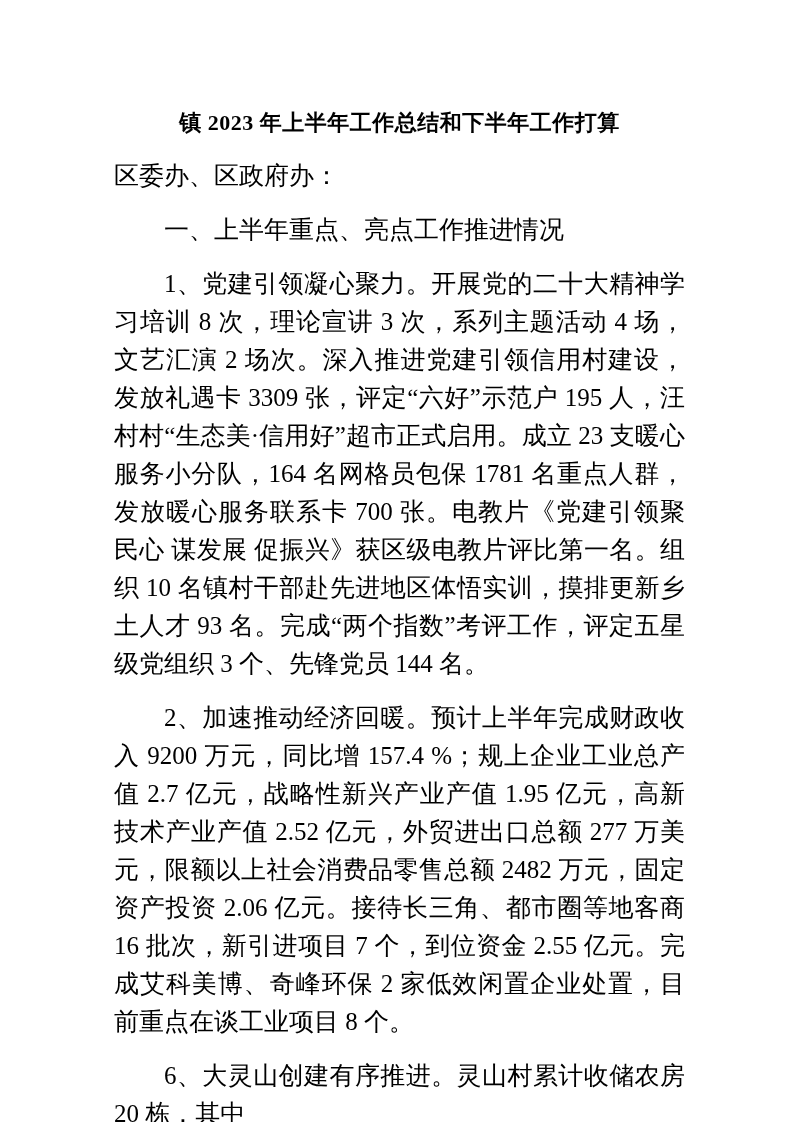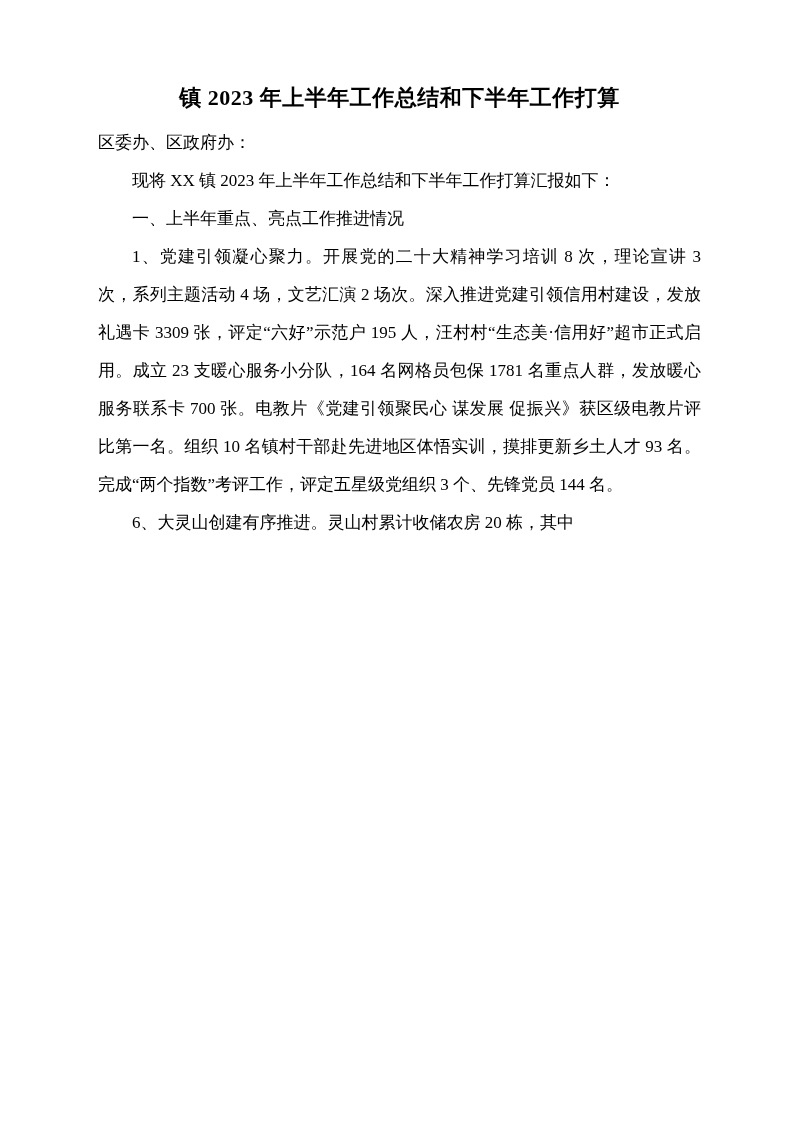--- a/index.html
+++ b/index.html
@@ -7,37 +7,37 @@
     padding: 0;
     background: #ffffff;
   }
   .page {
     position: relative;
     width: 793px;
     height: 1122px;
     margin: 0 auto;
     background: #ffffff;
     box-sizing: border-box;
-    padding: 80px 92px 0 98px;
+    padding: 105px 92px 0 98px;
     font-family: "Liberation Serif", "DejaVu Serif", serif;
     color: #000000;
     overflow: hidden;
   }
   .doc-title {
     font-size: 22px;
     font-weight: bold;
     line-height: 36px;
     text-align: center;
     margin: 0 0 8px 0;
     letter-spacing: 0.5px;
   }
   .doc-body p,
   .doc-body h2 {
-    margin: 0;
-    font-size: 17px;
+    margin: 16px;
+    font-size: 25px;
     line-height: 38px;
     font-weight: normal;
     text-align: justify;
   }
   .indent {
     text-indent: 2em;
   }
   .section-heading {
     font-weight: bold;
   }
@@ -47,22 +47,22 @@
 </style>
 </head>
 <body>
 
 <div class="page">
   <h1 class="doc-title">镇 2023 年上半年工作总结和下半年工作打算</h1>
 
   <div class="doc-body">
     <p>区委办、区政府办：</p>
 
-    <p class="indent">现将 XX 镇 2023 年上半年工作总结和下半年工作打算汇报如下：</p>
 
     <h2 class="indent section-heading">一、上半年重点、亮点工作推进情况</h2>
 
     <p class="indent"><b class="para-lead">1、党建引领凝心聚力。</b><span>开展党的二十大精神学习培训 8 次，理论宣讲 3 次，系列主题活动 4 场，文艺汇演 2 场次。深入推进党建引领信用村建设，发放礼遇卡 3309 张，评定“六好”示范户 195 人，汪村村“生态美·信用好”超市正式启用。成立 23 支暖心服务小分队，164 名网格员包保 1781 名重点人群，发放暖心服务联系卡 700 张。电教片《党建引领聚民心 谋发展 促振兴》获区级电教片评比第一名。组织 10 名镇村干部赴先进地区体悟实训，摸排更新乡土人才 93 名。完成“两个指数”考评工作，评定五星级党组织 3 个、先锋党员 144 名。</span></p>
 
+    <p class="indent"><b class="para-lead">2、加速推动经济回暖。</b><span>预计上半年完成财政收入 9200 万元，同比增 157.4 %；规上企业工业总产值 2.7 亿元，战略性新兴产业产值 1.95 亿元，高新技术产业产值 2.52 亿元，外贸进出口总额 277 万美元，限额以上社会消费品零售总额 2482 万元，固定资产投资 2.06 亿元。接待长三角、都市圈等地客商 16 批次，新引进项目 7 个，到位资金 2.55 亿元。完成艾科美博、奇峰环保 2 家低效闲置企业处置，目前重点在谈工业项目 8 个。</span></p>
 
     <p class="indent"><b class="para-lead">6、大灵山创建有序推进。</b><span>灵山村累计收储农房 20 栋，其中</span></p>
   </div>
 </div>
 
 </body></html>

